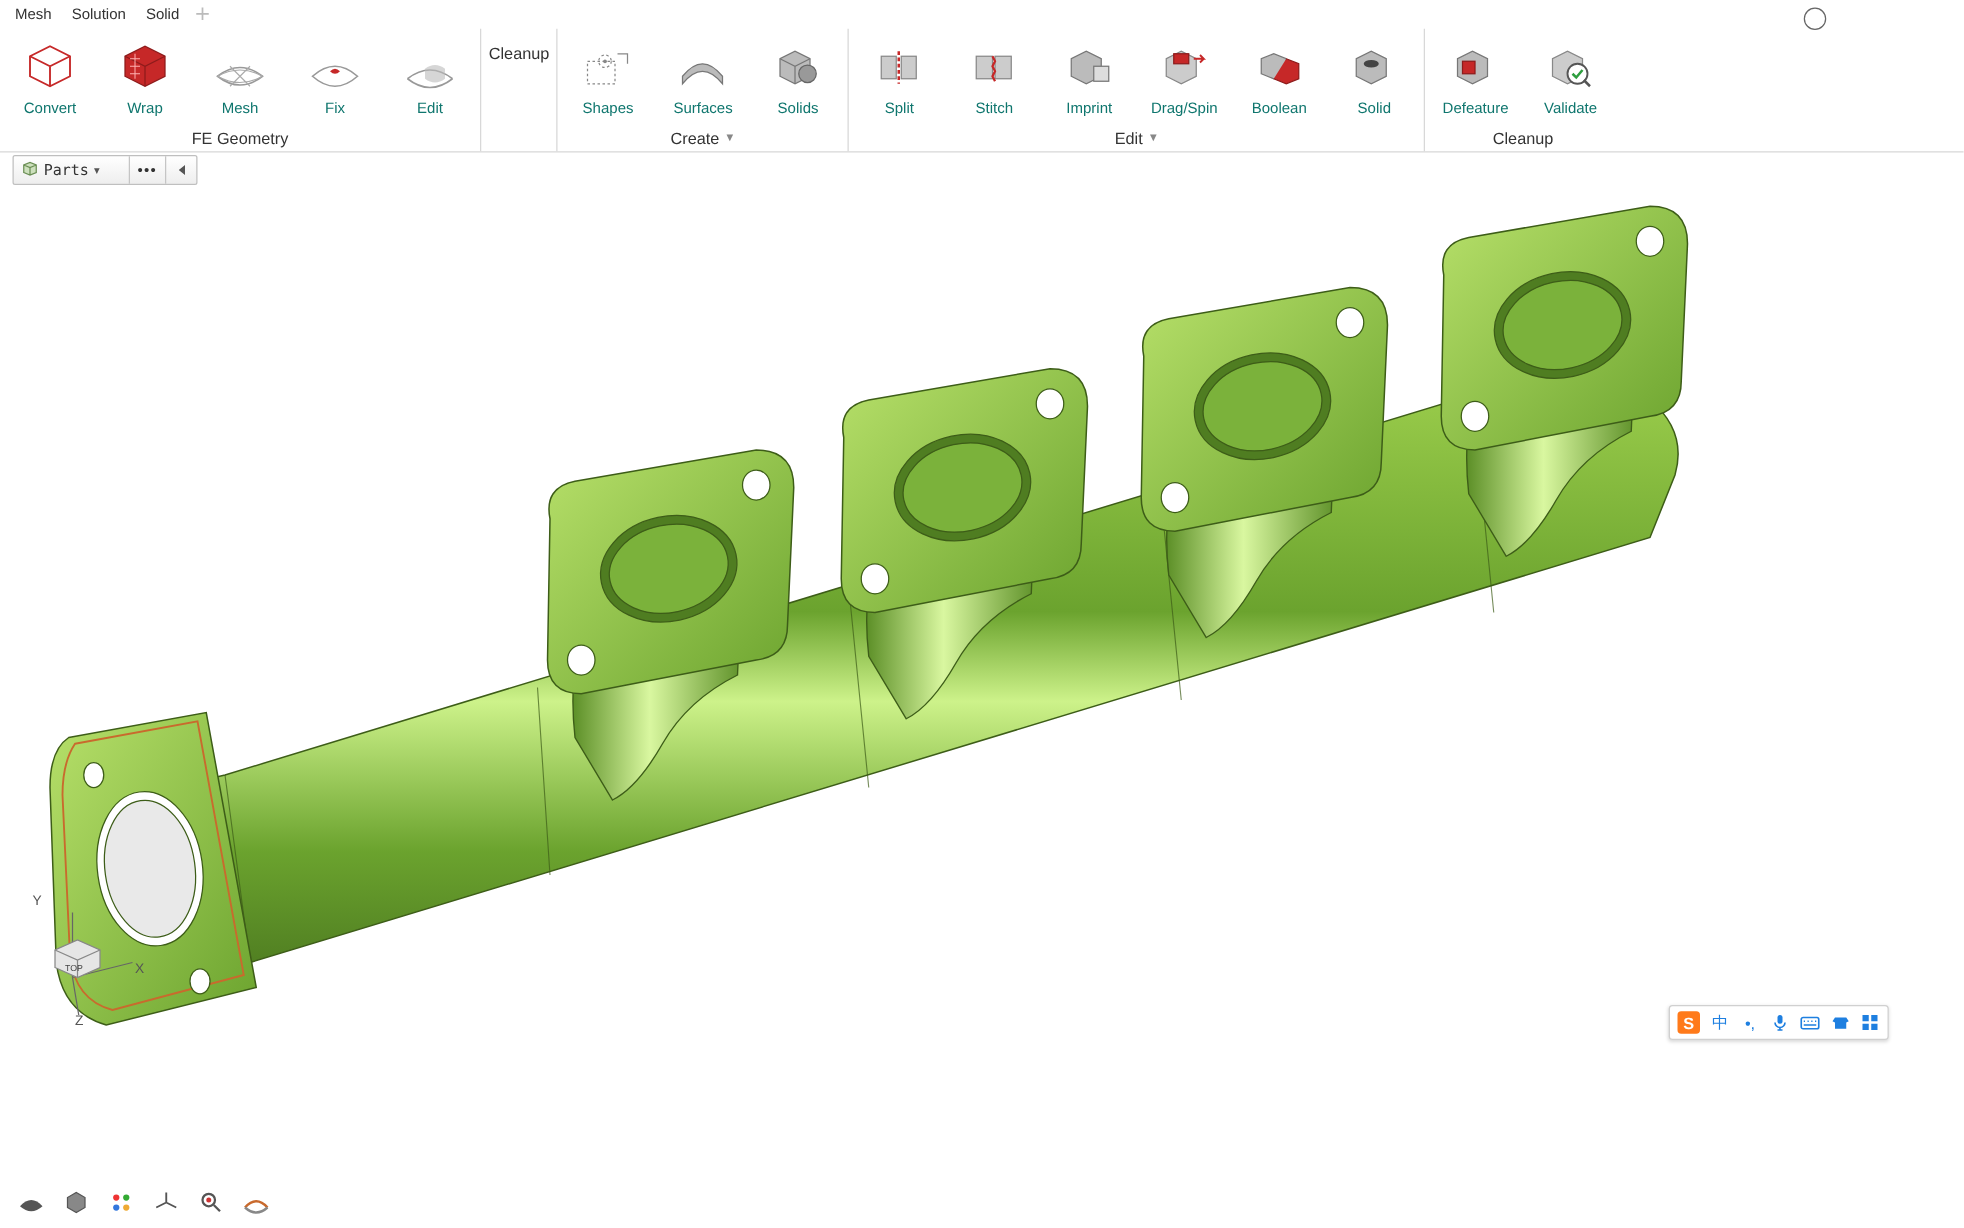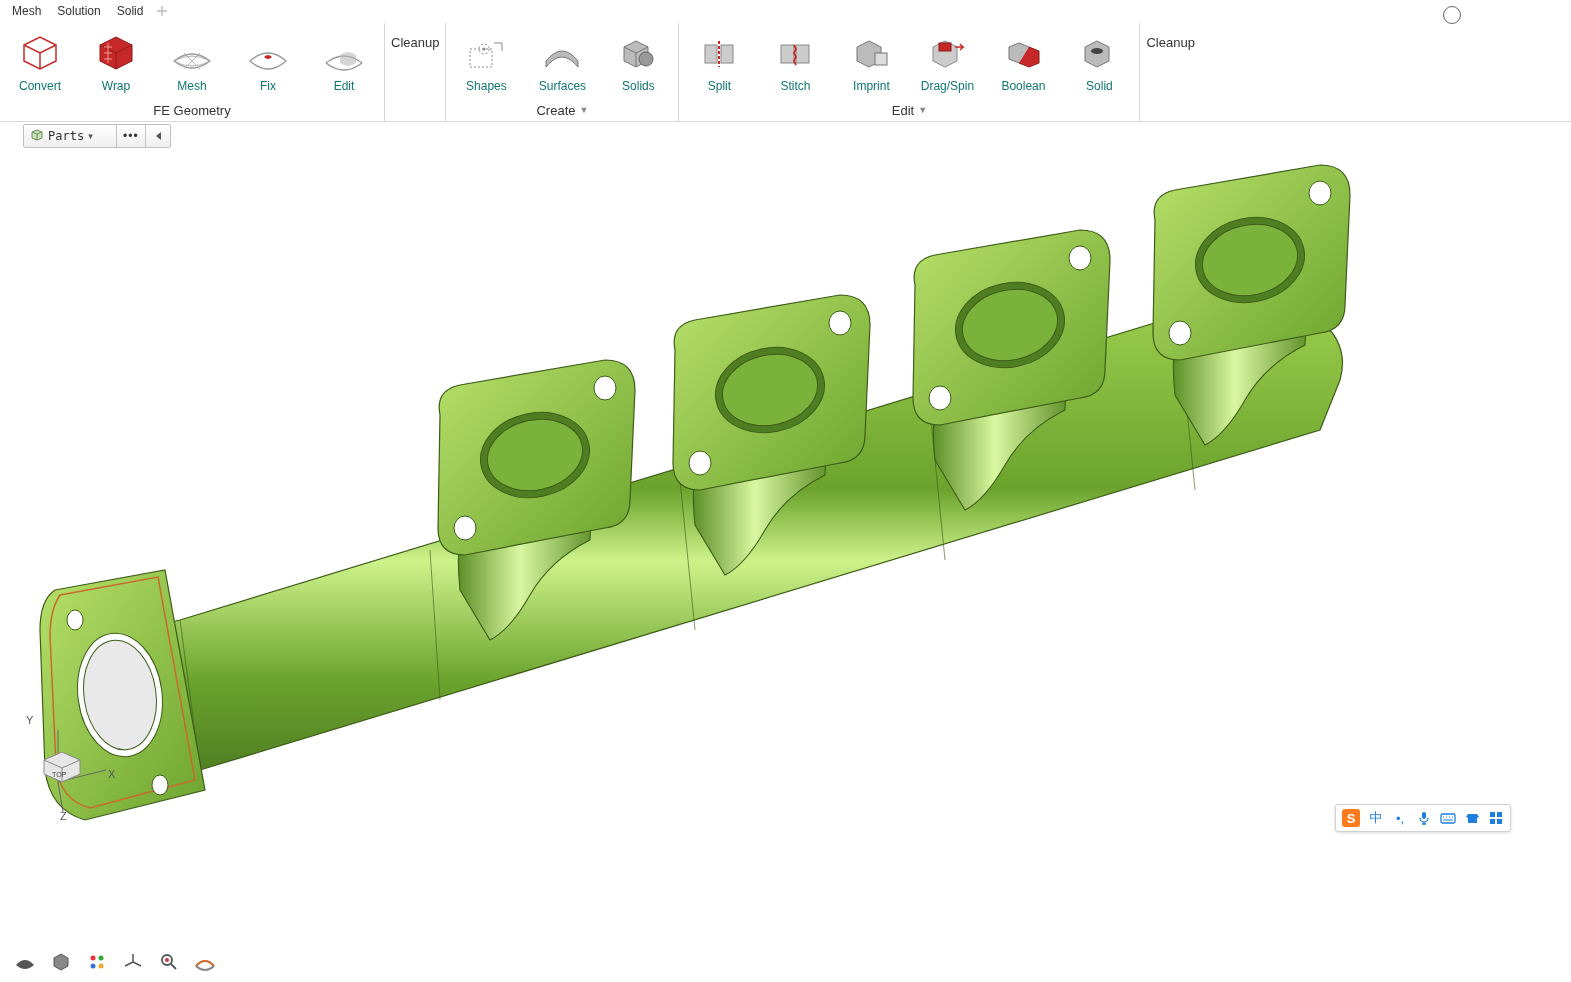--- a/index.html
+++ b/index.html
@@ -7,21 +7,21 @@
   .menubar .mi{padding:2px 8px;cursor:default;}
   .menubar .plus{width:14px;height:14px;margin-left:4px;display:flex;align-items:center;justify-content:center;}
   .ribbon{display:flex;align-items:stretch;border-bottom:1px solid #d8d8d8;background:#fff;}
   .rgroup{display:flex;flex-direction:column;border-right:1px solid #d8d8d8;padding:4px 6px 2px 6px;}
   .rgroup .btns{display:flex;gap:8px;}
   .rbtn{display:flex;flex-direction:column;align-items:center;width:64px;padding:2px 2px 0 2px;cursor:default;}
   .rbtn .ricon{width:48px;height:48px;display:flex;align-items:center;justify-content:center;}
   .rbtn .rlbl{margin-top:2px;font-size:12px;color:#0f766e;text-align:right;height:16px;}
   .rgroup .glbl{margin-top:6px;text-align:center;font-size:13px;color:#333;height:18px;display:flex;align-items:center;justify-content:center;gap:4px;}
   .glbl .dd{font-size:9px;color:#888;}
-  .subbar{height:28px;display:flex;align-items:center;padding-left:23px;border-bottom:0;}
+  .subbar{height:28px;display:flex;align-items:center;padding-left:10px;border-bottom:0;}
   .partsdrop{display:flex;align-items:center;height:22px;border:1px solid #bfbfbf;background:linear-gradient(#fff,#eee);border-radius:2px;}
   .partsdrop .seg{display:flex;align-items:center;padding:0 6px;height:100%;border-right:1px solid #c5c5c5;gap:4px;}
   .partsdrop .seg:last-child{border-right:none;}
   .partsdrop .wide{min-width:80px;}
   .viewport{position:relative;flex:1;background:#ffffff;}
   .triad{position:absolute;left:18px;bottom:160px;width:100px;height:110px;}
   .statusbar{position:absolute;left:0;bottom:0;height:40px;display:flex;align-items:center;gap:14px;padding:0 14px;}
   .sbicon{width:22px;height:22px;display:flex;align-items:center;justify-content:center;}
   .ime{position:absolute;right:60px;bottom:150px;height:26px;border:1px solid #d0d0d0;border-radius:3px;background:#fff;display:flex;align-items:center;padding:0 6px;gap:8px;box-shadow:0 1px 3px rgba(0,0,0,0.15);}
   .ime .s{width:18px;height:18px;background:#ff7a1a;border-radius:3px;display:flex;align-items:center;justify-content:center;color:#fff;font-weight:bold;font-size:13px;}
@@ -207,20 +207,42 @@
           <span class="rlbl">Solid</span>
         </div>
       </div>
       <div class="glbl">
           <span>Edit</span>
           <span class="dd">▼</span>
         </div>
     </div>
 
     <div class="rgroup" style="border-right:none;">
+      <div class="btns">
+        <div class="rbtn">
+          <span class="ricon">
+            <svg width="44" height="44" viewBox="0 0 44 44">
+              <path d="M8 30 L20 36 L32 30 L32 16 L20 10 L8 16 Z" fill="#bbb" stroke="#777"></path>
+              <rect x="12" y="18" width="10" height="10" fill="#c62828" stroke="#8e1b1b"></rect>
+            </svg>
+            </span>
+          <span class="rlbl">Defeature</span>
+        </div>
+        <div class="rbtn">
+          <span class="ricon">
+            <svg width="44" height="44" viewBox="0 0 44 44">
+              <path d="M8 30 L20 36 L32 30 L32 16 L20 10 L8 16 Z" fill="#ccc" stroke="#888"></path>
+              <circle cx="28" cy="28" r="8" fill="#fff" stroke="#555" stroke-width="1.5"></circle>
+              <path d="M24 28 L27 31 L32 25" stroke="#2e9e3f" stroke-width="2" fill="none"></path>
+              <path d="M33 33 L38 38" stroke="#555" stroke-width="2"></path>
+            </svg>
+            </span>
+          <span class="rlbl">Validate</span>
+        </div>
+      </div>
       <div class="glbl">
           <span>Cleanup</span>
         </div>
     </div>
   </div>
 
   <div class="subbar">
     <div class="partsdrop">
       <div class="seg wide">
         <span>

